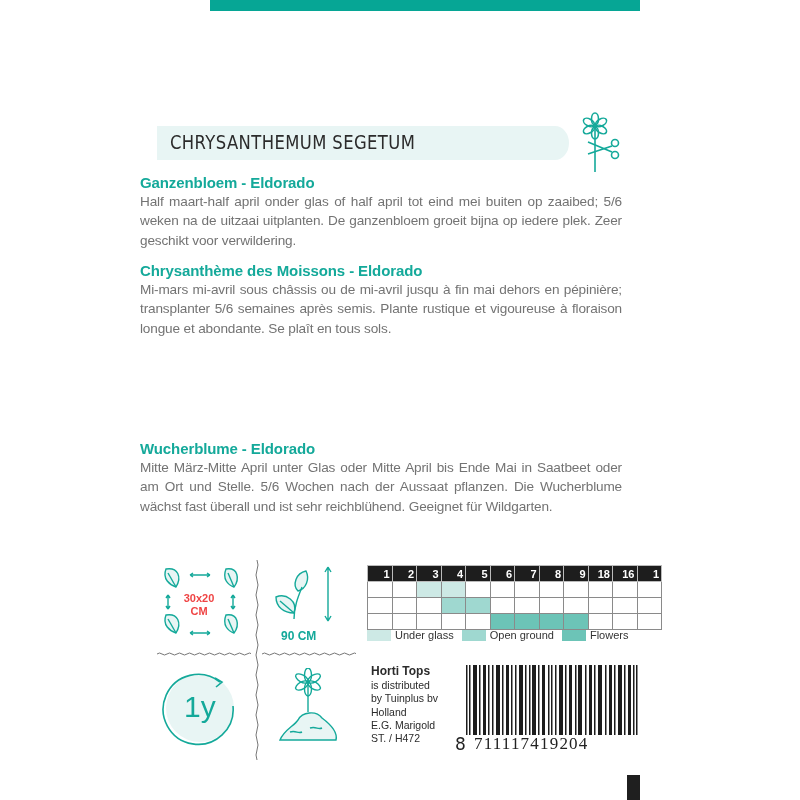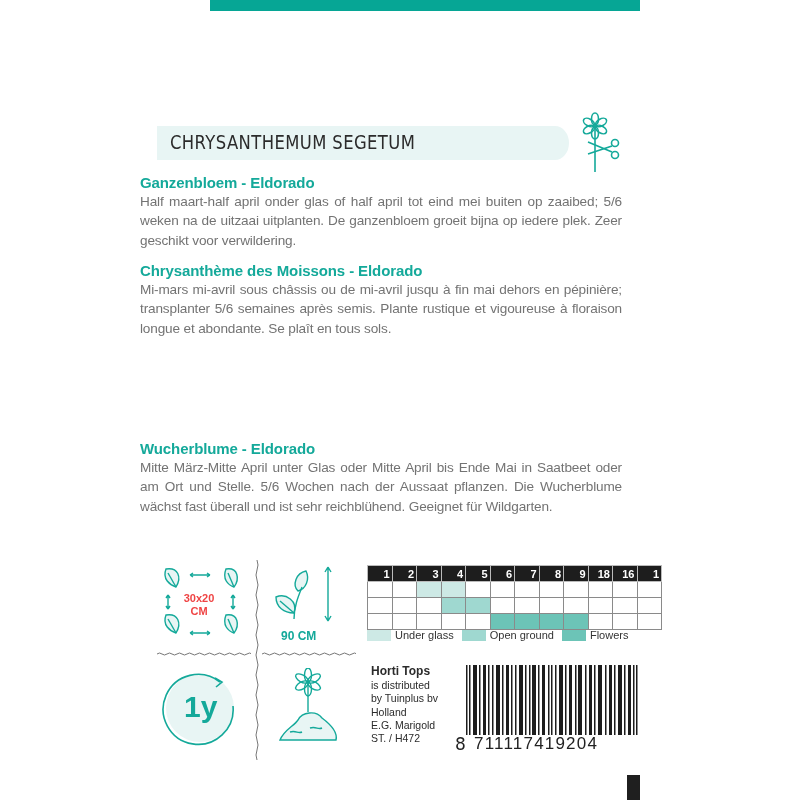--- a/index.html
+++ b/index.html
@@ -32,21 +32,21 @@
   .cal th { background:#1d1d1d; color:#ffffff; font-size:11px; font-weight:bold; border-color:#bbbbbb; text-align:right; padding-right:2px; }
   .cal td { background:#ffffff; }
   .legend { left:367px; top:629px; display:flex; align-items:center; font-size:11px; color:#333; }
   .legend .sw { width:24px; height:11px; margin-right:4px; }
   .legend .item { display:flex; align-items:center; margin-right:8px; }
 
   .dist { left:371px; top:664px; font-size:10.5px; line-height:13.3px; color:#2b2b2b; }
   .dist .brand { font-weight:bold; font-size:12px; line-height:15px; }
 
   .barcode { left:466px; top:665px; width:172px; height:70px; }
-  .barcode-digits { left:462px; top:734px; font-family:Liberation Sans, sans-serif; font-size:17px; color:#222; letter-spacing:1.2px; }
+  .barcode-digits { left:462px; top:734px; font-family:Liberation Serif, serif; font-size:17px; color:#222; letter-spacing:1.2px; }
   .barcode-first { left:453px; top:734px; font-family:"DejaVu Sans", sans-serif; font-size:17px; color:#222; }
 </style>
 </head>
 <body>
 
 <div class="abs topbar"></div>
 
 <div class="abs banner"></div>
 <div class="abs banner-title">CHRYSANTHEMUM SEGETUM</div>
 <svg class="abs top-icon" viewBox="0 0 40 62" fill="none" stroke="#14a99a" stroke-width="1.6">
@@ -115,21 +115,21 @@
   <path d="M8 38 L22 50" fill="none"></path>
   <path d="M56 4 L56 58 M56 4 L53 9 M56 4 L59 9 M56 58 L53 53 M56 58 L59 53" fill="none"></path>
 </svg>
 <div class="abs height-text">90 CM</div>
 
 <svg class="abs" style="left:160px;top:668px;width:80px;height:80px;" viewBox="0 0 80 80">
   <circle cx="40" cy="40" r="34" fill="#e8f5f4"></circle>
   <path d="M60 14 A35 35 0 1 0 73 38" fill="none" stroke="#14a99a" stroke-width="1.6"></path>
   <path d="M55 10 L62 14 L56 19" fill="none" stroke="#14a99a" stroke-width="1.6"></path>
 </svg>
-<div class="abs" style="left:184px;top:690px;font-size:30px;font-weight:bold;color:#14a99a;">1y</div>
+<div class="abs" style="left:184px;top:690px;font-size:30px;font-weight:normal;color:#14a99a;">1y</div>
 
 <svg class="abs" style="left:276px;top:668px;width:66px;height:80px;" viewBox="0 0 66 80" stroke="#14a99a" stroke-width="1.4">
   <g transform="translate(32,14)" fill="none">
     <ellipse cx="0" cy="-7" rx="3.5" ry="7"></ellipse>
     <ellipse cx="0" cy="-7" rx="3.5" ry="7" transform="rotate(60)"></ellipse>
     <ellipse cx="0" cy="-7" rx="3.5" ry="7" transform="rotate(120)"></ellipse>
     <ellipse cx="0" cy="-7" rx="3.5" ry="7" transform="rotate(180)"></ellipse>
     <ellipse cx="0" cy="-7" rx="3.5" ry="7" transform="rotate(240)"></ellipse>
     <ellipse cx="0" cy="-7" rx="3.5" ry="7" transform="rotate(300)"></ellipse>
   </g>

